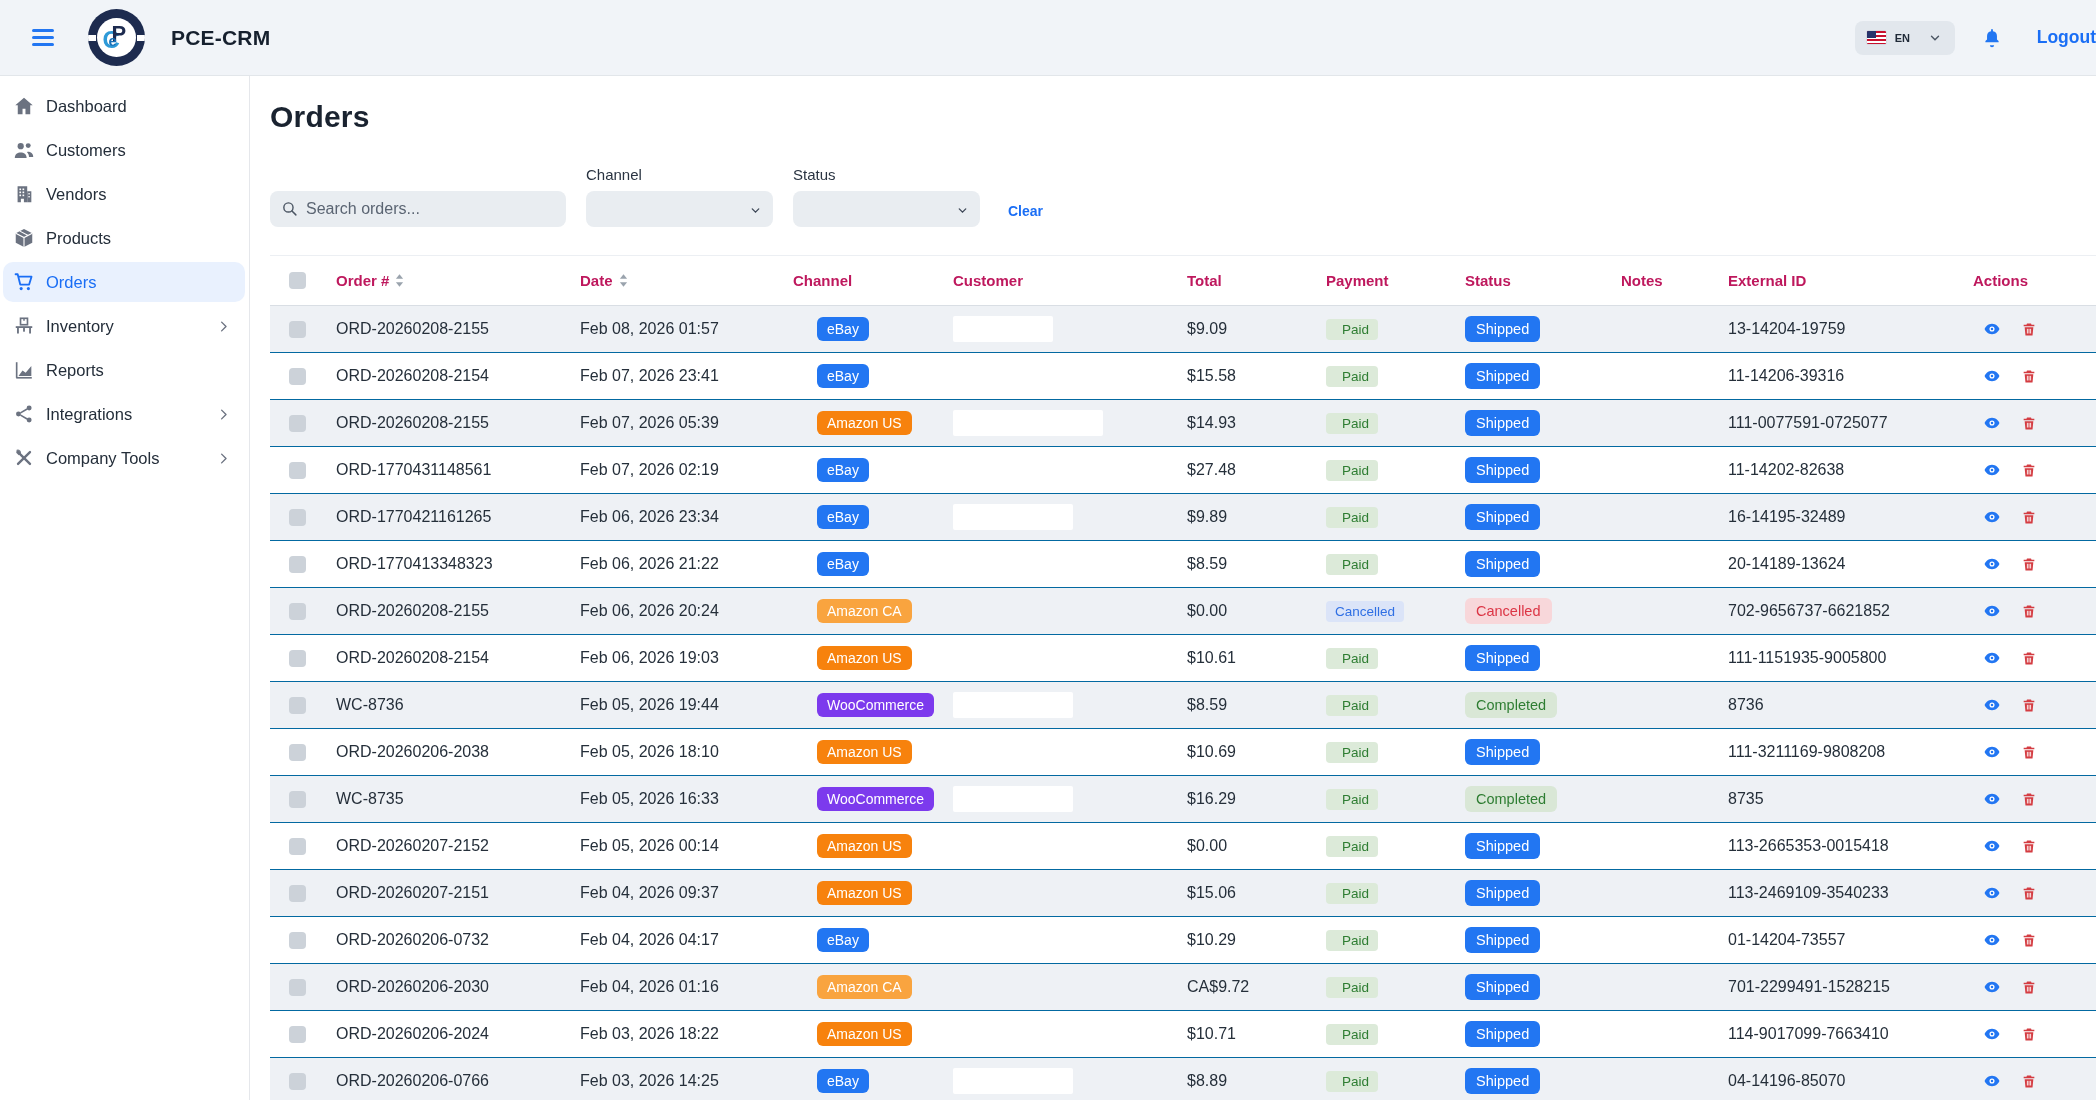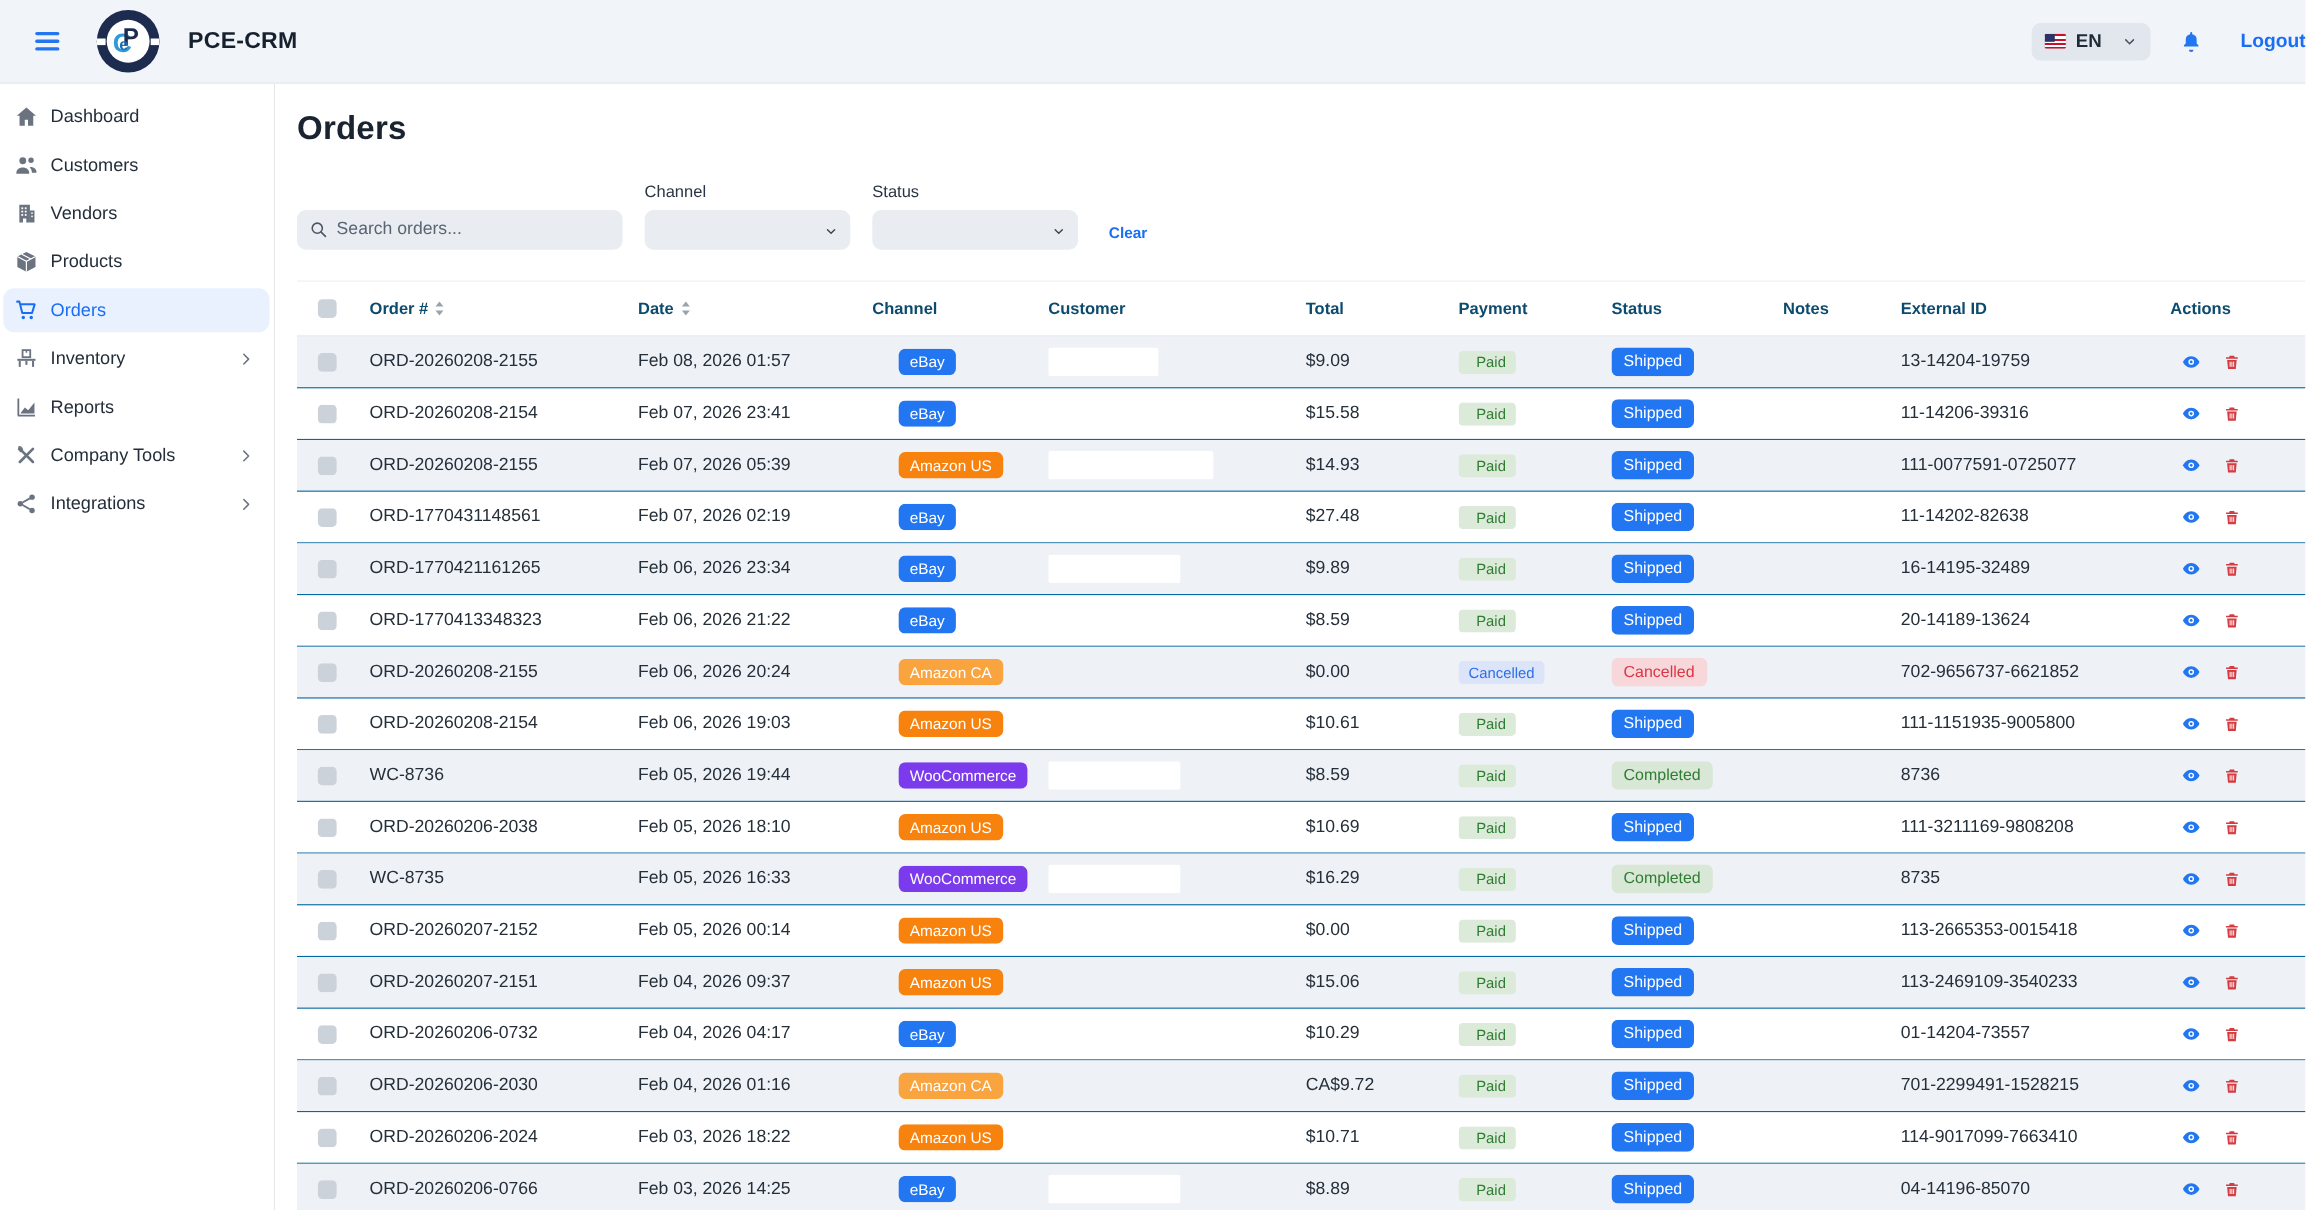--- a/index.html
+++ b/index.html
@@ -22,21 +22,21 @@
   .logo .mono .c { position:absolute; left:1px; top:3px; font-size:24px; font-weight:700; color:#2e9ad8; }
   .logo .mono .p { position:absolute; left:10px; top:-2px; font-size:22px; font-weight:700; color:#1d2b4f; }
   .logo .mono .e { position:absolute; left:7px; top:9px; font-size:15px; font-weight:700; color:#1670b8; }
   .app-title { margin-left:26px; font-size:21px; font-weight:700; color:#16202e; letter-spacing:.2px;text-align:right; }
   .topbar-spacer { flex:1; }
   .lang-chip { height:34px; min-width:100px; background:#e2e7ed; border-radius:8px; display:flex;
     align-items:center; padding:0 12px; cursor:pointer; margin-right:26px; }
   .flag { width:19px; height:13px; position:relative; border-radius:1px; overflow:hidden;
     background:repeating-linear-gradient(#c8102e 0 2px, #fff 2px 4px); box-shadow:0 0 0 .5px #c9ced6; }
   .flag .canton { position:absolute; left:0; top:0; width:9px; height:7px; background:#27346b; }
-  .lang-code { margin-left:9px; font-size:17px; font-weight:600; color:#1f2937; }
+  .lang-code { margin-left:9px; font-size:11px; font-weight:600; color:#1f2937; }
   .lang-chevron { margin-left:18px; color:#4b5563; display:flex; }
   .bell { color:var(--accent,#2276f2); margin-right:34px; display:flex; cursor:pointer; }
   .logout { font-size:17.5px; font-weight:600; color:#1a6ef5; cursor:pointer; text-decoration:none; }
 
   
   .layout { display:flex; height:1024px;border-radius:28px; }
   .sidebar { width:250px; flex:0 0 auto; background:#fff; border-right:1px solid #e5e7eb; padding-top:6px; }
   .nav-item { height:40px; margin:4px 4px 4px 3px; border-radius:10px; display:flex; align-items:center;
     cursor:pointer; color:#242e3a; }
   .nav-item .nav-icon { width:22px; height:22px; margin-left:10px; color:#6b7280; display:flex; }
@@ -66,21 +66,21 @@
     font-family:inherit; outline:none; cursor:pointer; }
   .select-chevron { position:absolute; right:11px; top:13px; color:#3c4656; pointer-events:none; display:flex; }
   .clear-link { margin-left:28px; margin-bottom:8px; font-size:14px; font-weight:600; color:#1a6ef5;
     cursor:pointer; text-decoration:none; }
 
   
   .orders-table { margin-top:28px; width:1826px; border-top:1px solid #eceff3; }
   .tgrid { display:grid; grid-template-columns:66px 244px 213px 160px 234px 139px 139px 156px 107px 245px 123px;
     align-items:center; }
   .thead { height:50px; border-bottom:1px solid #d9dee4; }
-  .th { font-size:15px; font-weight:600; color:#0c4a6e; display:flex; align-items:center; gap:6px;
+  .th { font-size:15px; font-weight:600; color:#be185d; display:flex; align-items:center; gap:6px;
     padding-right:8px; white-space:nowrap; }
   .sort-icon { display:inline-flex; flex-direction:column; color:#9aa3ad; cursor:pointer; }
   .trow { height:47px; border-bottom:1px solid #0369a1; }
   .trow.striped { background:#eef1f5; }
   .cell { font-size:16px; color:#252f3a; white-space:nowrap; overflow:hidden; padding-right:8px; }
   .cb { width:17px; height:17px; border-radius:4px; background:#ccd2d9; margin-left:19px; cursor:pointer; }
   .redact-box { background:#fff; height:26px; border-radius:2px; }
   .badge-ch { display:inline-block; color:#fff; font-size:14px; padding:4px 10px; border-radius:6px;margin-left:24px; }
   .ch-ebay { background:var(--ebay); } .ch-amzus { background:var(--amazon_us); }
   .ch-amzca { background:var(--amazon_ca); } .ch-woo { background:var(--woocommerce); }
@@ -233,43 +233,43 @@
             <path d="M6 18.5l4.4-6 3.4 2.6 6.2-7.6v11z" fill="currentColor"></path>
           </svg>
         </span>
       <span class="nav-label">Reports</span>
 
     </div>
 
     <div class="nav-item expandable">
       <span class="nav-icon">
           <svg viewBox="0 0 24 24" fill="currentColor">
-            <rect x="10.7" y="1.5" width="2.6" height="21" rx="1.3" transform="rotate(45 12 12)"></rect>
-            <rect x="10.7" y="1.5" width="2.6" height="21" rx="1.3" transform="rotate(-45 12 12)"></rect>
-            <path d="M4 3a3.6 3.6 0 0 1 4.6 4.6L6.2 9 3.5 6.3z" opacity=".9"></path>
-          </svg>
-        </span>
-      <span class="nav-label">Company Tools</span>
-      <span class="nav-chevron">
-        <svg width="15" height="15" viewBox="0 0 24 24" fill="none" stroke="currentColor" stroke-width="2.2" stroke-linecap="round" stroke-linejoin="round">
-            <path d="M9 5l7 7-7 7"></path>
-          </svg>
-      </span>
-    </div>
-
-    <div class="nav-item expandable">
-      <span class="nav-icon">
-          <svg viewBox="0 0 24 24" fill="currentColor">
             <circle cx="6" cy="12" r="2.7"></circle>
             <circle cx="17.6" cy="5.4" r="2.7"></circle>
             <circle cx="17.6" cy="18.6" r="2.7"></circle>
             <path d="M8.2 10.8l7.2-4.2M8.2 13.2l7.2 4.2" stroke="currentColor" stroke-width="1.8"></path>
           </svg>
         </span>
       <span class="nav-label">Integrations</span>
+      <span class="nav-chevron">
+        <svg width="15" height="15" viewBox="0 0 24 24" fill="none" stroke="currentColor" stroke-width="2.2" stroke-linecap="round" stroke-linejoin="round">
+            <path d="M9 5l7 7-7 7"></path>
+          </svg>
+      </span>
+    </div>
+
+    <div class="nav-item expandable">
+      <span class="nav-icon">
+          <svg viewBox="0 0 24 24" fill="currentColor">
+            <rect x="10.7" y="1.5" width="2.6" height="21" rx="1.3" transform="rotate(45 12 12)"></rect>
+            <rect x="10.7" y="1.5" width="2.6" height="21" rx="1.3" transform="rotate(-45 12 12)"></rect>
+            <path d="M4 3a3.6 3.6 0 0 1 4.6 4.6L6.2 9 3.5 6.3z" opacity=".9"></path>
+          </svg>
+        </span>
+      <span class="nav-label">Company Tools</span>
       <span class="nav-chevron">
         <svg width="15" height="15" viewBox="0 0 24 24" fill="none" stroke="currentColor" stroke-width="2.2" stroke-linecap="round" stroke-linejoin="round">
             <path d="M9 5l7 7-7 7"></path>
           </svg>
       </span>
     </div>
   </nav>
 
   <main class="main">
     <h1 class="page-title">Orders</h1>

